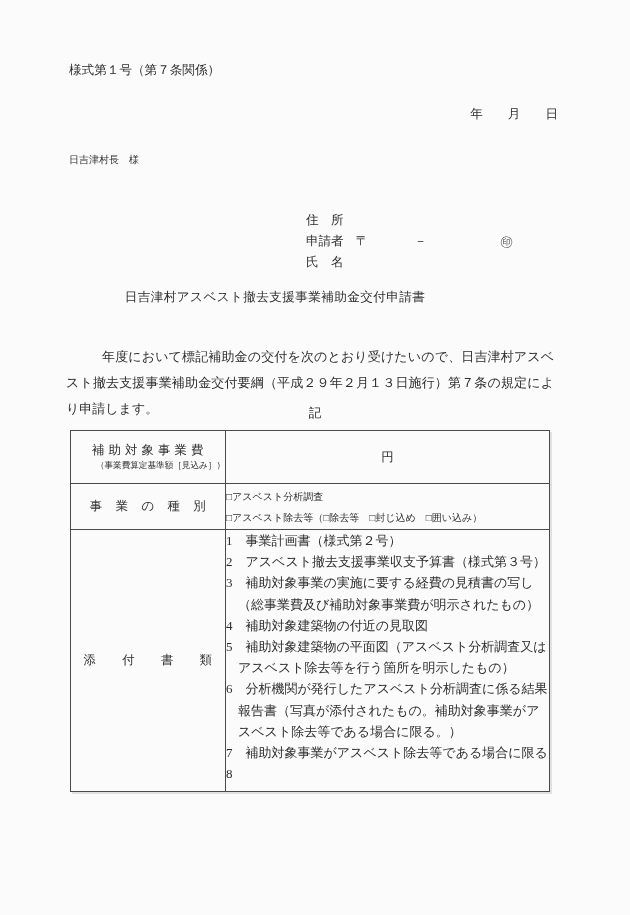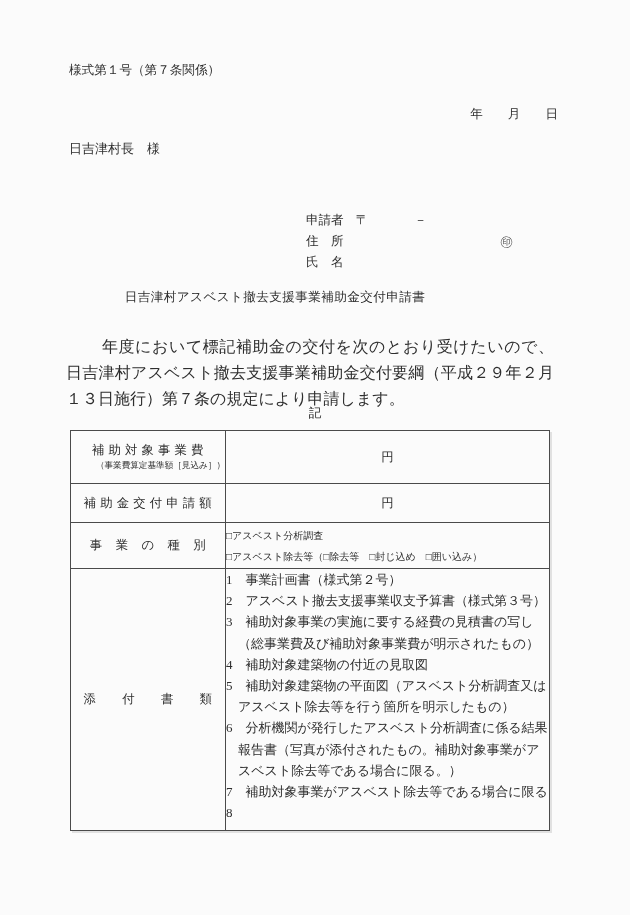--- a/index.html
+++ b/index.html
@@ -8,33 +8,33 @@
     background:#fbfbfb;
     font-family:"Liberation Serif","DejaVu Serif",serif;
     color:#2e2e2e;
     position:relative;
     overflow:hidden;
   }
   .page { position:absolute; inset:0;border-radius:29px; }
 
   .form-number { position:absolute; left:69px; top:62px; font-size:12.6px; }
   .date-line   { position:absolute; top:106px; right:72px; font-size:12.6px; display:flex; gap:25px; }
-  .addressee   { position:absolute; left:69px; top:140px; font-size:13px; }
+  .addressee   { position:absolute; left:69px; top:153px; font-size:10px; }
 
   .applicant { position:absolute; left:287px; top:189px; font-size:12.6px; }
   .applicant .row { position:relative; height:21px; line-height:21px; white-space:pre; }
   .postal-mark { margin-left:12px; }
   .postal-dash { margin-left:46px; }
   .seal { position:absolute; left:213px; top:0; font-size:13px; color:#3a3a3a; }
 
   .doc-title { position:absolute; left:0; width:550px; top:289px; text-align:center; font-size:12.6px; letter-spacing:0.4px; }
 
   .body-par {
-    position:absolute; left:66px; top:334px; width:488px;
-    font-size:16px; line-height:25.8px;
+    position:absolute; left:66px; top:344px; width:488px;
+    font-size:13px; line-height:25.8px;
     text-indent:36px; text-align:justify;
   }
 
   .note-heading { position:absolute; left:0; width:630px; top:405px; text-align:center; font-size:12.6px; }
 
   table.main {
     position:absolute; left:70px; top:430px;
     width:479px; border-collapse:collapse; table-layout:fixed;
     box-shadow:2px 2px 0 rgba(0,0,0,0.10);
   }
@@ -68,24 +68,24 @@
   <div class="date-line">
     <span>年</span>
     <span>月</span>
     <span>日</span>
   </div>
 
   <div class="addressee">日吉津村長　様</div>
 
   <div class="applicant">
     <div class="row">
-      <span>申請者</span><span class="postal-mark">〒</span><span class="postal-dash">－</span>
+      <span>住　所</span>
     </div>
     <div class="row">
-      <span>住　所</span>
+      <span>申請者</span><span class="postal-mark">〒</span><span class="postal-dash">－</span>
     </div>
     <div class="row">
       <span>氏　名</span>
       <span class="seal">㊞</span>
     </div>
   </div>
 
   <div class="doc-title">日吉津村アスベスト撤去支援事業補助金交付申請書</div>
 
   <div class="body-par">年度において標記補助金の交付を次のとおり受けたいので、日吉津村アスベスト撤去支援事業補助金交付要綱（平成２９年２月１３日施行）第７条の規定により申請します。</div>
@@ -95,28 +95,20 @@
   <table class="main">
     <colgroup>
         <col class="c-label">
         <col class="c-value">
       </colgroup>
     <tbody>
       <tr class="r1">
         <td class="label-cell">
           <div>補 助 対 象 事 業 費</div>
           <div class="sublabel">（事業費算定基準額［見込み］）</div>
-        </td>
-        <td class="unit-cell">
-          <span>円</span>
-        </td>
-      </tr>
-      <tr class="r2">
-        <td class="label-cell">
-          <div>補 助 金 交 付 申 請 額</div>
         </td>
         <td class="unit-cell">
           <span>円</span>
         </td>
       </tr>
       <tr class="r3">
         <td class="label-cell">
           <div>事　業　の　種　別</div>
         </td>
         <td class="type-cell">

